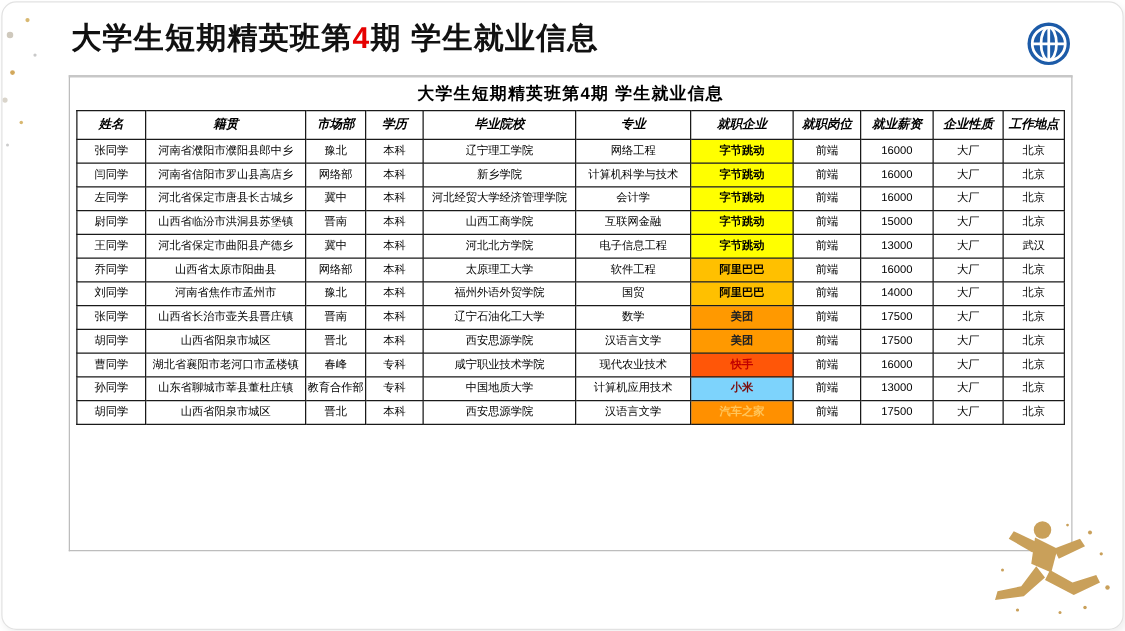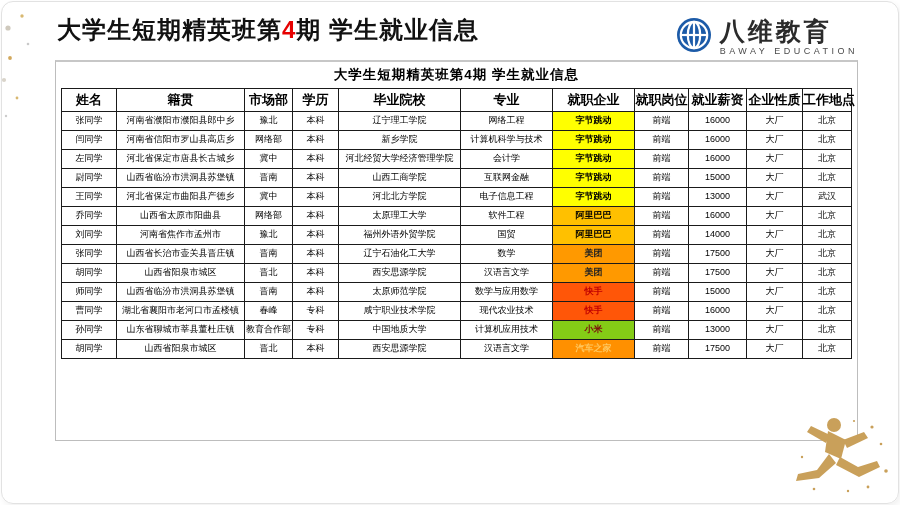--- a/index.html
+++ b/index.html
@@ -18,21 +18,21 @@
   .logo-en{font-size:9px;color:#4a4a4a;letter-spacing:3.5px;margin-top:3px;}
   
   .panel{position:absolute;left:55px;top:60px;width:803px;height:381px;background:#fff;
          border:1px solid #bdbdbd;border-top:2px solid #c7c7c7;box-sizing:border-box;}
   .table-title{text-align:center;font-size:13.5px;font-weight:bold;color:#000;
                padding-top:4px;letter-spacing:1px;}
   table{border-collapse:collapse;table-layout:fixed;margin:4px auto 0 auto;width:790px;}
   th,td{border:1px solid #1a1a1a;text-align:center;vertical-align:middle;
         font-size:9px;color:#000;padding:0;height:18px;line-height:1.05;
         white-space:nowrap;overflow:visible;}
-  th{font-weight:bold;height:22px;font-size:13px;}
+  th{font-weight:bold;height:22px;font-size:10px;font-style:italic;}
   td.company{font-weight:bold;}
   
   .dots svg{position:absolute;left:0;top:0;}
   .runner{position:absolute;right:6px;bottom:0px;}
 </style>
 </head>
 <body>
 
 <div class="slide">
 
@@ -52,24 +52,20 @@
 
   <div class="logo">
     <span>
       <svg width="38" height="38" viewBox="0 0 38 38">
         <circle cx="19" cy="19" r="17" fill="#1c5ba8"></circle>
         <circle cx="19" cy="19" r="13.2" fill="none" stroke="#ffffff" stroke-width="2.2"></circle>
         <ellipse cx="19" cy="19" rx="6.2" ry="13.2" fill="none" stroke="#ffffff" stroke-width="2.2"></ellipse>
         <line x1="5.8" y1="19" x2="32.2" y2="19" stroke="#ffffff" stroke-width="2.2"></line>
         <line x1="19" y1="5.8" x2="19" y2="32.2" stroke="#ffffff" stroke-width="2.2"></line>
       </svg>
-    </span>
-    <span class="logo-text">
-      <span class="logo-cn">八维教育</span>
-      <span class="logo-en">BAWAY EDUCATION</span>
     </span>
   </div>
 
   <div class="panel">
     <div class="table-title">大学生短期精英班第4期 学生就业信息</div>
     <table id="main-table">
         <colgroup>
           <col style="width: 55px;">
           <col style="width: 128px;">
           <col style="width: 48px;">
@@ -209,53 +205,40 @@
             <td>本科</td>
             <td>西安思源学院</td>
             <td>汉语言文学</td>
             <td class="company" style="background: rgb(255, 153, 0); color: rgb(34, 34, 34);">美团</td>
             <td>前端</td>
             <td>17500</td>
             <td>大厂</td>
             <td>北京</td>
           </tr>
           <tr>
-            <td>师同学</td>
-            <td>山西省临汾市洪洞县苏堡镇</td>
-            <td>晋南</td>
-            <td>本科</td>
-            <td>太原师范学院</td>
-            <td>数学与应用数学</td>
-            <td class="company" style="background: rgb(255, 86, 8); color: rgb(192, 0, 0);">快手</td>
-            <td>前端</td>
-            <td>15000</td>
-            <td>大厂</td>
-            <td>北京</td>
-          </tr>
-          <tr>
             <td>曹同学</td>
             <td>湖北省襄阳市老河口市孟楼镇</td>
             <td>春峰</td>
             <td>专科</td>
             <td>咸宁职业技术学院</td>
             <td>现代农业技术</td>
             <td class="company" style="background: rgb(255, 86, 8); color: rgb(192, 0, 0);">快手</td>
             <td>前端</td>
             <td>16000</td>
             <td>大厂</td>
             <td>北京</td>
           </tr>
           <tr>
             <td>孙同学</td>
             <td>山东省聊城市莘县董杜庄镇</td>
             <td>教育合作部</td>
             <td>专科</td>
             <td>中国地质大学</td>
             <td>计算机应用技术</td>
-            <td class="company" style="background: #84cc16; color: rgb(123, 13, 13);">小米</td>
+            <td class="company" style="background: #7dd3fc; color: rgb(123, 13, 13);">小米</td>
             <td>前端</td>
             <td>13000</td>
             <td>大厂</td>
             <td>北京</td>
           </tr>
           <tr>
             <td>胡同学</td>
             <td>山西省阳泉市城区</td>
             <td>晋北</td>
             <td>本科</td>

